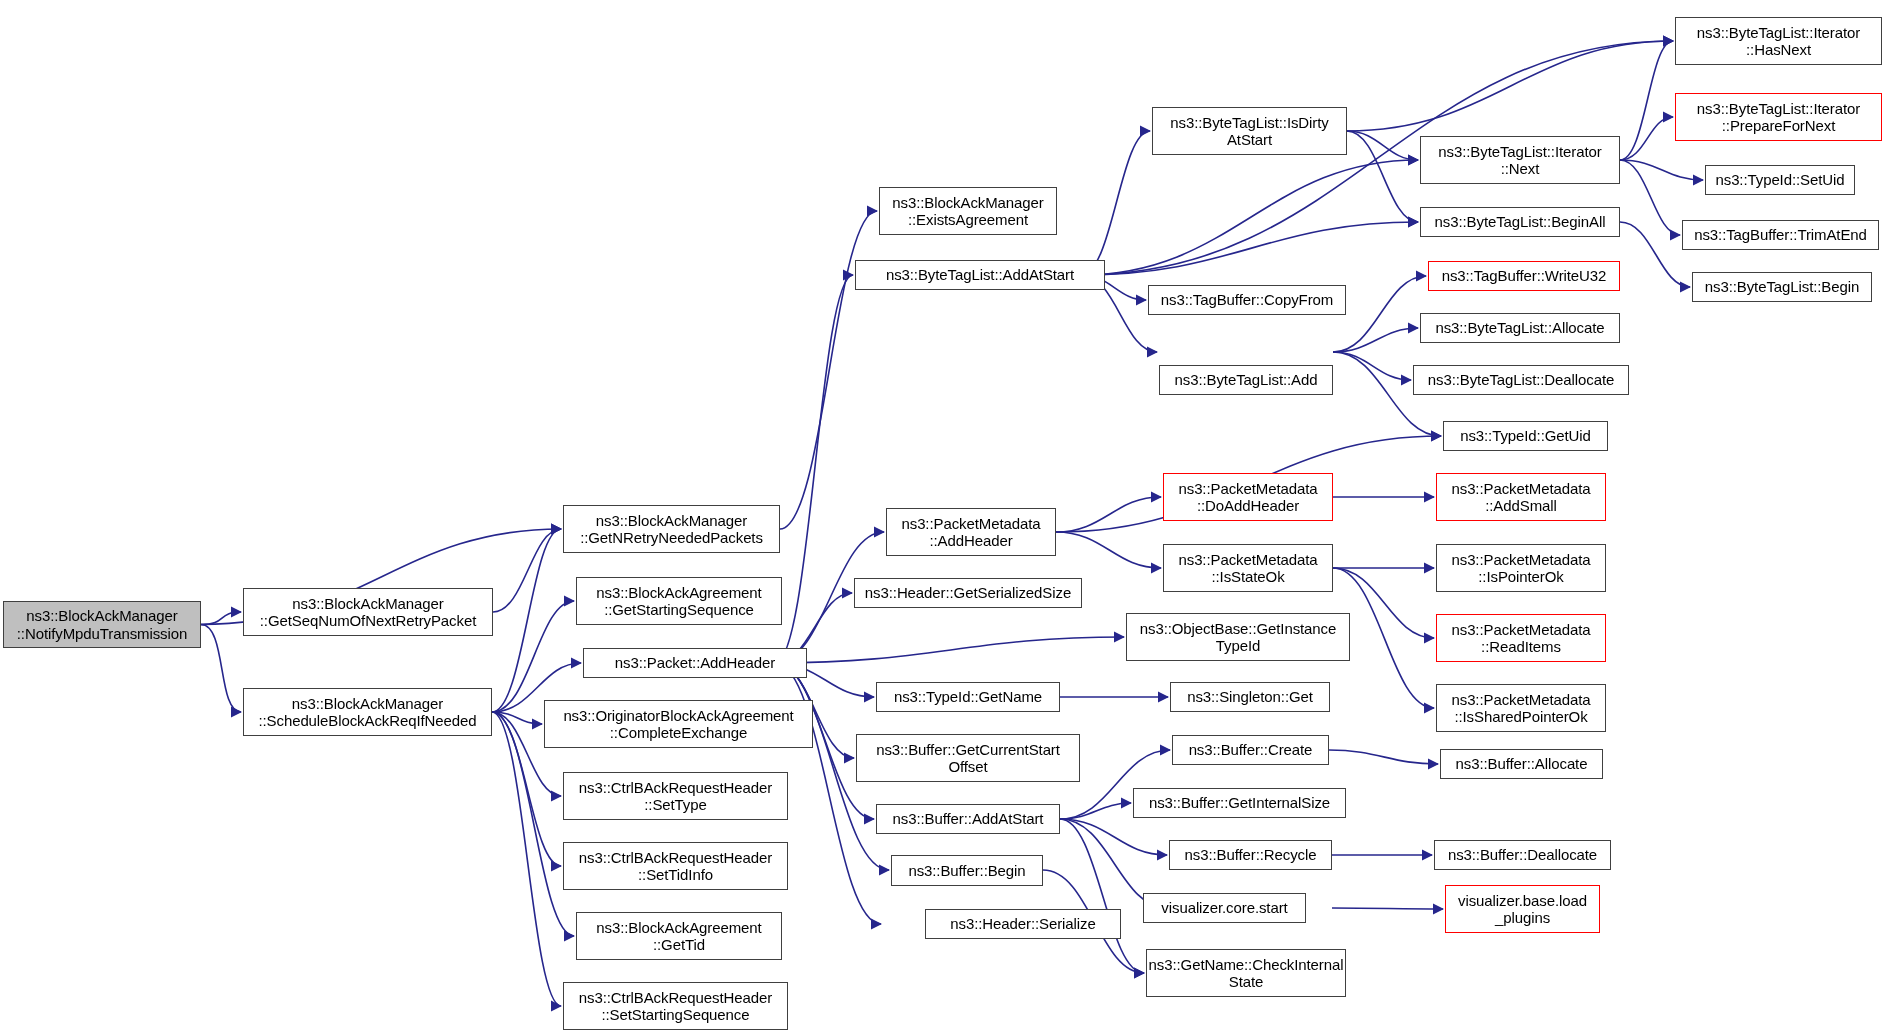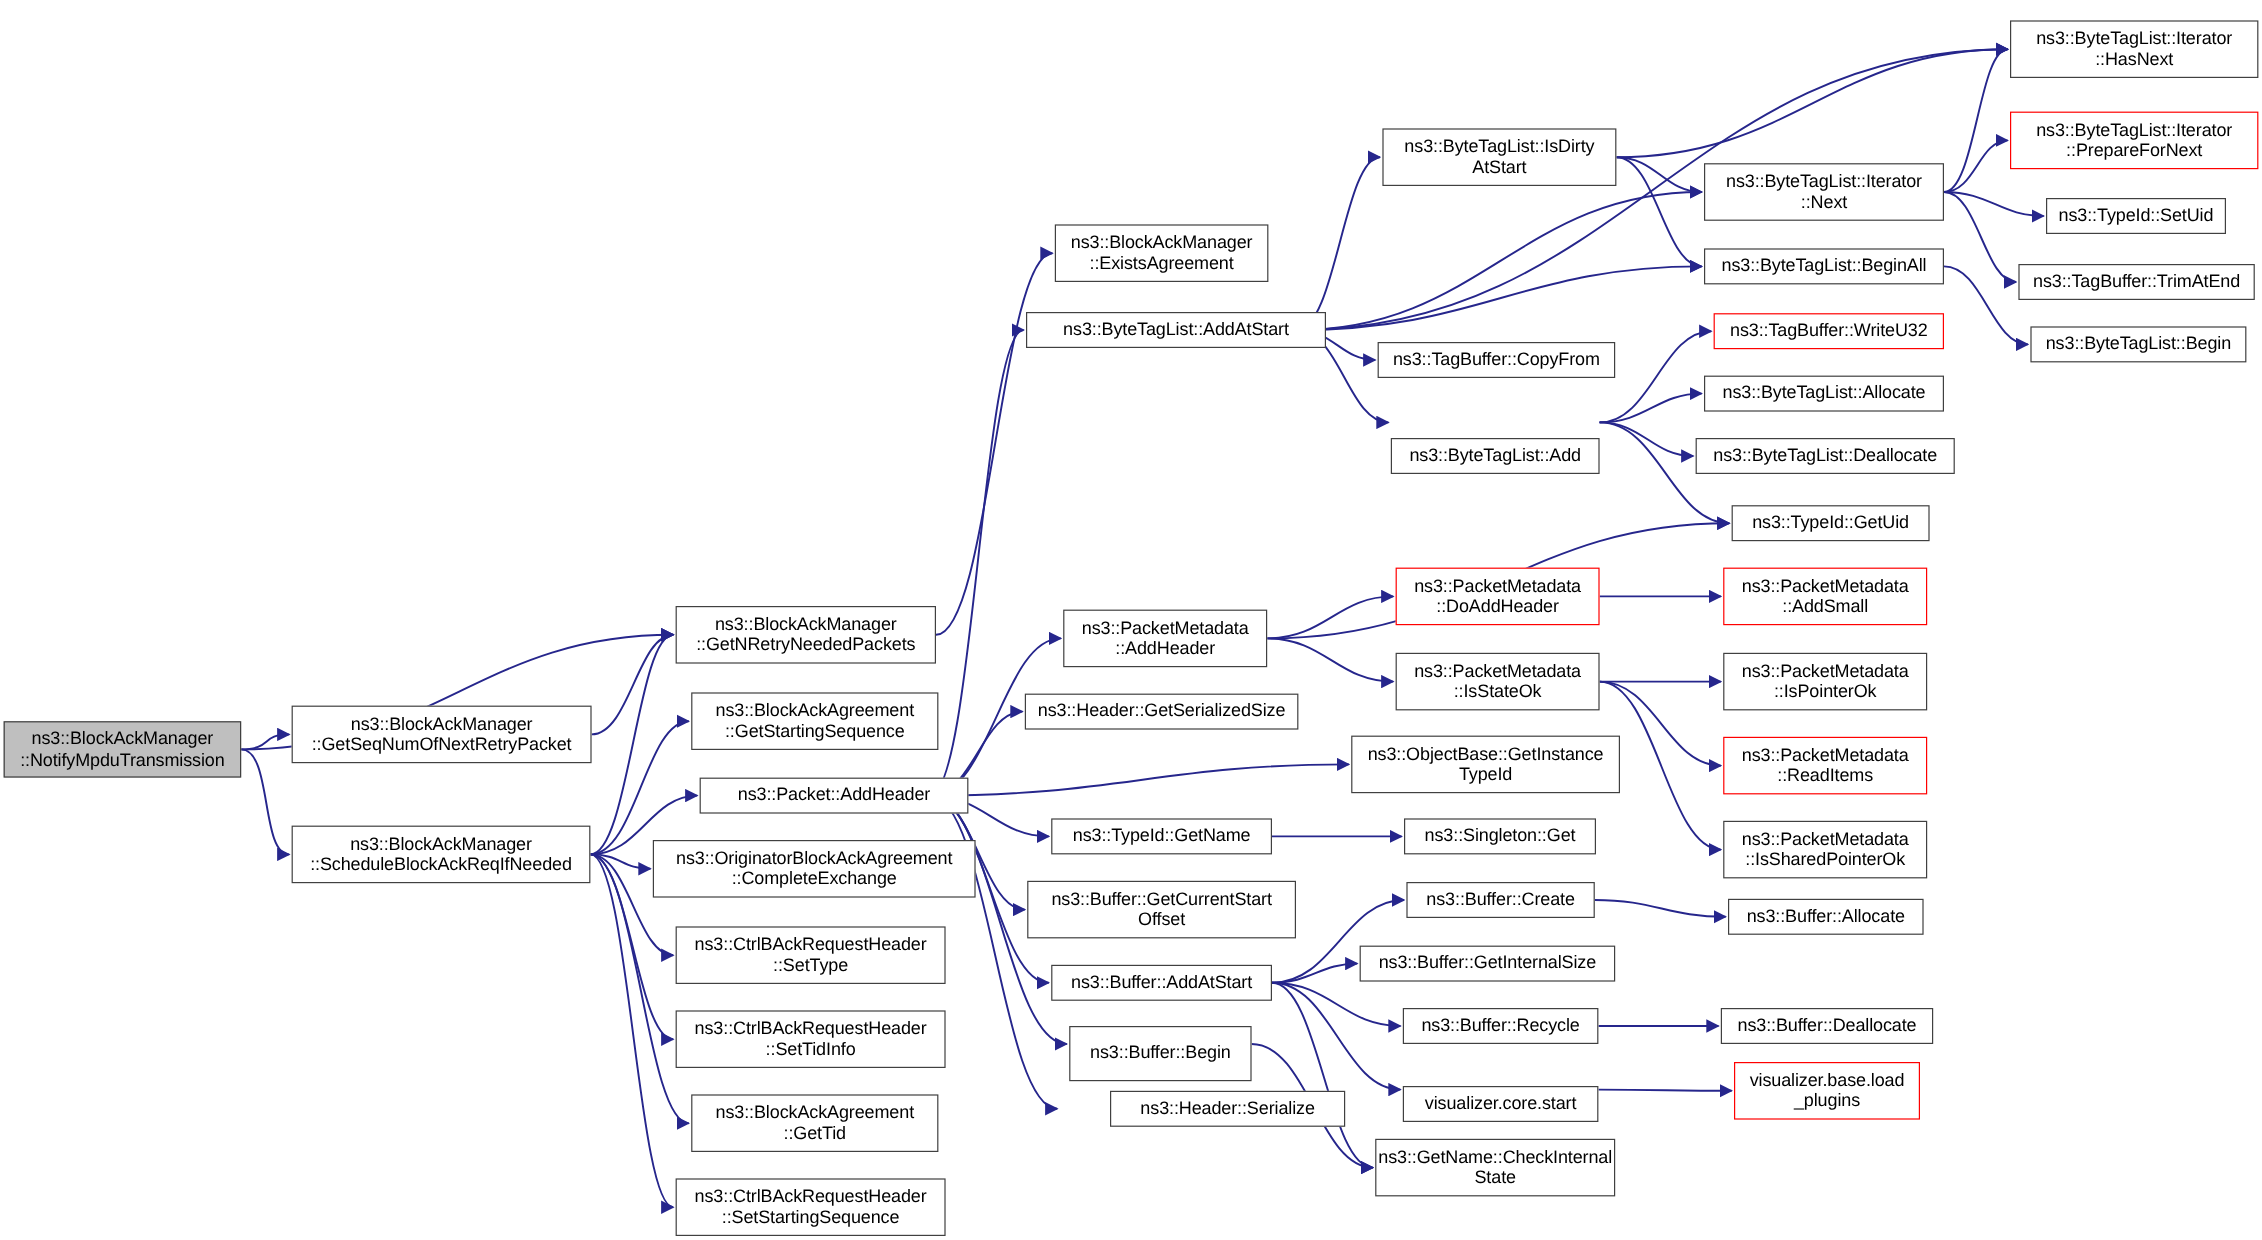--- a/index.html
+++ b/index.html
@@ -145,21 +145,21 @@
 ::ExistsAgreement</span></div>
       <div class="node" style="left: 855px; top: 260px; width: 250px; height: 30px;"><span>ns3::ByteTagList::AddAtStart</span></div>
       <div class="node" style="left: 1148px; top: 285px; width: 198px; height: 30px; text-align: center;"><span>ns3::TagBuffer::CopyFrom</span></div>
       <div class="node" style="left: 886px; top: 508px; width: 170px; height: 48px;"><span>ns3::PacketMetadata
 ::AddHeader</span></div>
       <div class="node" style="left: 854px; top: 578px; width: 228px; height: 30px;"><span>ns3::Header::GetSerializedSize</span></div>
       <div class="node" style="left: 876px; top: 682px; width: 184px; height: 30px;"><span>ns3::TypeId::GetName</span></div>
       <div class="node" style="left: 856px; top: 734px; width: 224px; height: 48px;"><span>ns3::Buffer::GetCurrentStart
 Offset</span></div>
       <div class="node" style="left: 876px; top: 804px; width: 184px; height: 30px;"><span>ns3::Buffer::AddAtStart</span></div>
-      <div class="node" style="left: 891px; top: 855px; width: 152px; height: 46px; text-align: center;"><span>ns3::Buffer::Begin</span></div>
+      <div class="node" style="left: 891px; top: 855px; width: 152px; height: 31px; text-align: center;"><span>ns3::Buffer::Begin</span></div>
       <div class="node" style="left: 925px; top: 909px; width: 196px; height: 30px;"><span>ns3::Header::Serialize</span></div>
       <div class="node" style="left: 1152px; top: 107px; width: 195px; height: 48px;"><span>ns3::ByteTagList::IsDirty
 AtStart</span></div>
       <div class="node" style="left: 1420px; top: 136px; width: 200px; height: 48px;"><span>ns3::ByteTagList::Iterator
 ::Next</span></div>
       <div class="node" style="left: 1420px; top: 207px; width: 200px; height: 30px;"><span>ns3::ByteTagList::BeginAll</span></div>
       <div class="node red" style="left: 1428px; top: 261px; width: 192px; height: 30px;"><span>ns3::TagBuffer::WriteU32</span></div>
       <div class="node" style="left: 1420px; top: 313px; width: 200px; height: 30px;"><span>ns3::ByteTagList::Allocate</span></div>
       <div class="node" style="left: 1159px; top: 337px; width: 174px; height: 30px; margin-top: 28px;"><span>ns3::ByteTagList::Add</span></div>
       <div class="node" style="left: 1413px; top: 365px; width: 216px; height: 30px;"><span>ns3::ByteTagList::Deallocate</span></div>
@@ -177,21 +177,21 @@
       <div class="node red" style="left: 1436px; top: 614px; width: 170px; height: 48px;"><span>ns3::PacketMetadata
 ::ReadItems</span></div>
       <div class="node" style="left: 1170px; top: 682px; width: 160px; height: 30px;"><span>ns3::Singleton::Get</span></div>
       <div class="node" style="left: 1436px; top: 684px; width: 170px; height: 48px;"><span>ns3::PacketMetadata
 ::IsSharedPointerOk</span></div>
       <div class="node" style="left: 1172px; top: 735px; width: 157px; height: 30px;"><span>ns3::Buffer::Create</span></div>
       <div class="node" style="left: 1440px; top: 749px; width: 163px; height: 30px;"><span>ns3::Buffer::Allocate</span></div>
       <div class="node" style="left: 1133px; top: 788px; width: 213px; height: 30px;"><span>ns3::Buffer::GetInternalSize</span></div>
       <div class="node" style="left: 1169px; top: 840px; width: 163px; height: 30px;"><span>ns3::Buffer::Recycle</span></div>
       <div class="node" style="left: 1434px; top: 840px; width: 177px; height: 30px;"><span>ns3::Buffer::Deallocate</span></div>
-      <div class="node" style="left: 1169px; top: 893px; width: 163px; height: 30px; margin-top: 12px;"><span>visualizer.core.start</span></div>
+      <div class="node" style="left: 1143px; top: 893px; width: 163px; height: 30px;"><span>visualizer.core.start</span></div>
       <div class="node red" style="left: 1445px; top: 885px; width: 155px; height: 48px;"><span>visualizer.base.load
 _plugins</span></div>
       <div class="node" style="left: 1146px; top: 949px; width: 200px; height: 48px;"><span>ns3::GetName::CheckInternal
 State</span></div>
       <div class="node" style="left: 1675px; top: 17px; width: 207px; height: 48px;"><span>ns3::ByteTagList::Iterator
 ::HasNext</span></div>
       <div class="node red" style="left: 1675px; top: 93px; width: 207px; height: 48px;"><span>ns3::ByteTagList::Iterator
 ::PrepareForNext</span></div>
       <div class="node" style="left: 1705px; top: 165px; width: 150px; height: 30px;"><span>ns3::TypeId::SetUid</span></div>
       <div class="node" style="left: 1682px; top: 220px; width: 197px; height: 30px;"><span>ns3::TagBuffer::TrimAtEnd</span></div>

